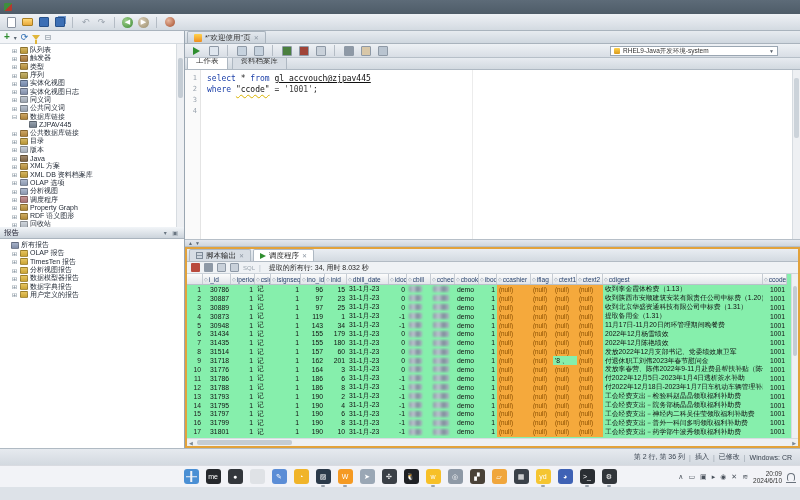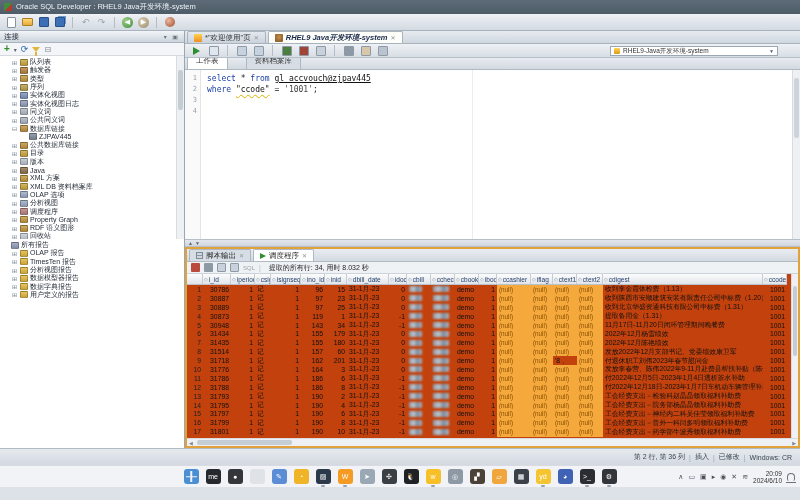--- a/index.html
+++ b/index.html
@@ -66,40 +66,40 @@
 
   
   .wstoolbar { height:14px; background:linear-gradient(#eef1f5,#d8dee5); border-bottom:1px solid #b6bfc8; display:flex; align-items:center; gap:4px; padding:0 5px; position:relative; }
   .run-tri { width:0;height:0;border-top:4px solid transparent;border-bottom:4px solid transparent;border-left:7px solid #2f8e2f; }
   .ws-ic { width:10px; height:10px; border-radius:1px; }
   .combo { position:absolute; right:22px; top:2px; width:168px; height:10px; background:#fff; border:1px solid #9aa6b2; display:flex; align-items:center; gap:3px; padding:0 3px; font-size:6.5px; color:#333; }
   .combo .db { width:6px;height:6px;border-radius:1px;background:linear-gradient(#ffd24d,#d99a1e); }
   .combo .arr { margin-left:auto; color:#57606b; font-size:5px; }
 
   .subtabs { height:12px; background:linear-gradient(#e7ebf0,#d2d9e0); border-bottom:1px solid #aeb8c2; display:flex; align-items:flex-end; padding-left:2px; }
-  .subtab { height:11px; padding:8px 8px; font-size:7.5px; display:flex; align-items:center; border:1px solid #aeb8c2; border-bottom:none; border-radius:2px 2px 0 0; margin-right:18px; background:#d7dde4; color:#333; }
+  .subtab { height:11px; padding:8px 8px; font-size:7.5px; display:flex; align-items:center; border:1px solid #aeb8c2; border-bottom:none; border-radius:2px 2px 0 0; margin-right:4px; background:#d7dde4; color:#333; }
   .subtab.active { background:#fff; }
 
   
   .editor { height:169px; background:#fff; position:relative; font-family:"DejaVu Sans Mono","Liberation Mono",monospace; font-size:8px; }
   .gutter { position:absolute; left:0; top:0; width:16px; height:100%; background:#fafafa; border-right:1px solid #e4e4e4; color:#9aa4ae; text-align:right; padding:3px 3px 0 0; line-height:11px; font-size:7px; }
   .code { position:absolute; left:22px; top:3px; line-height:11px; white-space:pre; }
   .kw { color:#1b3fa8; }
   .pl { color:#222; }
   .str { color:#444; }
   .link { color:#111; text-decoration:underline; }
   .warn { color:#111; text-decoration:underline wavy #d9b200; text-underline-offset:2px; }
   .margin-line { position:absolute; left:287px; top:0; width:1px; height:100%; background:#ececec; }
   .ed-vscroll { position:absolute; right:0; top:0; width:8px; height:100%; background:#eef0f3; border-left:1px solid #d7dce1; }
   .ed-vscroll .thumb { position:absolute; top:8px; left:1px; width:5px; height:60px; background:#ccd3da; border-radius:2px; }
 
   .splitter { height:8px; background:linear-gradient(#e4e8ee,#cfd6dd); border-top:1px solid #b6bfc8; border-bottom:1px solid #b6bfc8; display:flex; align-items:center; padding-left:3px; gap:2px; color:#5d6873; font-size:5px; }
 
   
-  .results { height:201px; border:2px solid #e2a23b; background:#c2410c; display:flex; flex-direction:column; position:relative; }
+  .results { height:201px; border:2px solid #e2a23b; background:#86efac; display:flex; flex-direction:column; position:relative; }
   .rtabs { height:13px; background:linear-gradient(#e9edf2,#d3dae1); border-bottom:1px solid #b2bbc4; display:flex; align-items:flex-end; padding-left:2px; }
   .rtab { height:12px; display:flex; align-items:center; gap:3px; padding:0 6px; font-size:7.5px; border:1px solid #aeb8c2; border-bottom:none; border-radius:2px 2px 0 0; margin-right:2px; background:#d7dde4; }
   .rtab.active { background:#fff; }
   .ic-grid { width:7px;height:7px;background:repeating-linear-gradient(#cfd6de 0 2px,#8d99a6 2px 3px); border:1px solid #7e8a97; }
   .ic-run { width:0;height:0;border-top:3px solid transparent;border-bottom:3px solid transparent;border-left:6px solid #2f8e2f; }
 
   .rtoolbar { height:12px; background:#eff2f5; border-bottom:1px solid #ccd3da; display:flex; align-items:center; gap:4px; padding:0 4px; font-size:7px; color:#333; }
   .rt-ic { width:9px; height:9px; border-radius:1px; }
   .fetch-status { margin-left:4px; color:#222; }
 
@@ -138,21 +138,20 @@
   .bell { width:8px; height:8px; border-radius:50% 50% 2px 2px; border:1px solid #6a737d; border-bottom:none; position:relative; }
   .bell:after { content:""; position:absolute; bottom:-2px; left:-2px; right:-2px; height:1px; background:#6a737d; }
 </style>
 </head>
 <body>
 
 <div id="root">
 
   <div class="titlebar">
     <span class="app-icon"></span>
-    <span>Oracle SQL Developer : RHEL9 Java开发环境-system</span>
   </div>
 
 
   <div class="maintoolbar" id="maintoolbar">
       <span class="tbtn">
         <span class="i-page"></span>
       </span>
       <span class="tbtn">
         <span class="i-folder"></span>
       </span>
@@ -178,24 +177,20 @@
       </span>
       <span class="tsep"></span>
       <span class="tbtn">
         <span class="i-ball"></span>
       </span>
     </div>
 
   <div class="content">
 
     <div class="leftcol">
-      <div class="panel-hdr">
-        <span>连接</span>
-        <span class="hbtns">▾ ▣</span>
-      </div>
       <div class="conn-toolbar">
         <span class="plus">+</span>
         <span class="carat">▾</span>
         <span class="refresh">⟳</span>
         <span class="funnel"></span>
         <span class="collapse-ic">⊟</span>
       </div>
       <div class="tree" id="conn-tree">
         <div class="tree-scroll">
             <div class="thumb"></div>
@@ -304,20 +299,24 @@
             <span class="exp">⊞</span>
             <span class="ticon" style="background: linear-gradient(rgba(255, 255, 255, 0.2), rgba(0, 0, 0, 0.094)), rgb(194, 151, 60); border: 1px solid rgba(0, 0, 0, 0.25);"></span>
             <span>RDF 语义图形</span>
           </div>
           <div class="trow" style="padding-left: 11px;">
             <span class="exp">⊞</span>
             <span class="ticon" style="background: linear-gradient(rgba(255, 255, 255, 0.2), rgba(0, 0, 0, 0.094)), rgb(196, 203, 212); border: 1px solid rgba(0, 0, 0, 0.25);"></span>
             <span>回收站</span>
           </div>
         </div>
+      <div class="panel-hdr">
+        <span>报告</span>
+        <span class="hbtns">▾ ▣</span>
+      </div>
       <div class="reports-list" id="reports-list">
           <div class="trow" style="padding-left: 2px;">
             <span class="exp"></span>
             <span class="ticon" style="background: linear-gradient(rgba(255, 255, 255, 0.2), rgba(0, 0, 0, 0.094)), rgb(143, 157, 186); border: 1px solid rgba(0, 0, 0, 0.25);"></span>
             <span>所有报告</span>
           </div>
           <div class="trow" style="padding-left: 11px;">
             <span class="exp">⊞</span>
             <span class="ticon" style="background: linear-gradient(rgba(255, 255, 255, 0.2), rgba(0, 0, 0, 0.094)), rgb(224, 182, 58); border: 1px solid rgba(0, 0, 0, 0.25);"></span>
             <span>OLAP 报告</span>
@@ -350,25 +349,20 @@
         </div>
       <div class="leftfiller"></div>
     </div>
 
     <div class="rightcol">
 
       <div class="edtabs" id="edtabs">
           <div class="edtab">
             <span class="ic-welcome"></span>
             <span>*"欢迎使用"页</span>
-            <span class="tabx">✕</span>
-          </div>
-          <div class="edtab active">
-            <span class="ic-cup"></span>
-            <span>RHEL9 Java开发环境-system</span>
             <span class="tabx">✕</span>
           </div>
         </div>
 
       <div class="wstoolbar" id="wstoolbar">
         <div class="combo">
           <span class="db"></span>
           <span>RHEL9-Java开发环境-system</span>
           <span class="arr">▼</span>
         </div>

